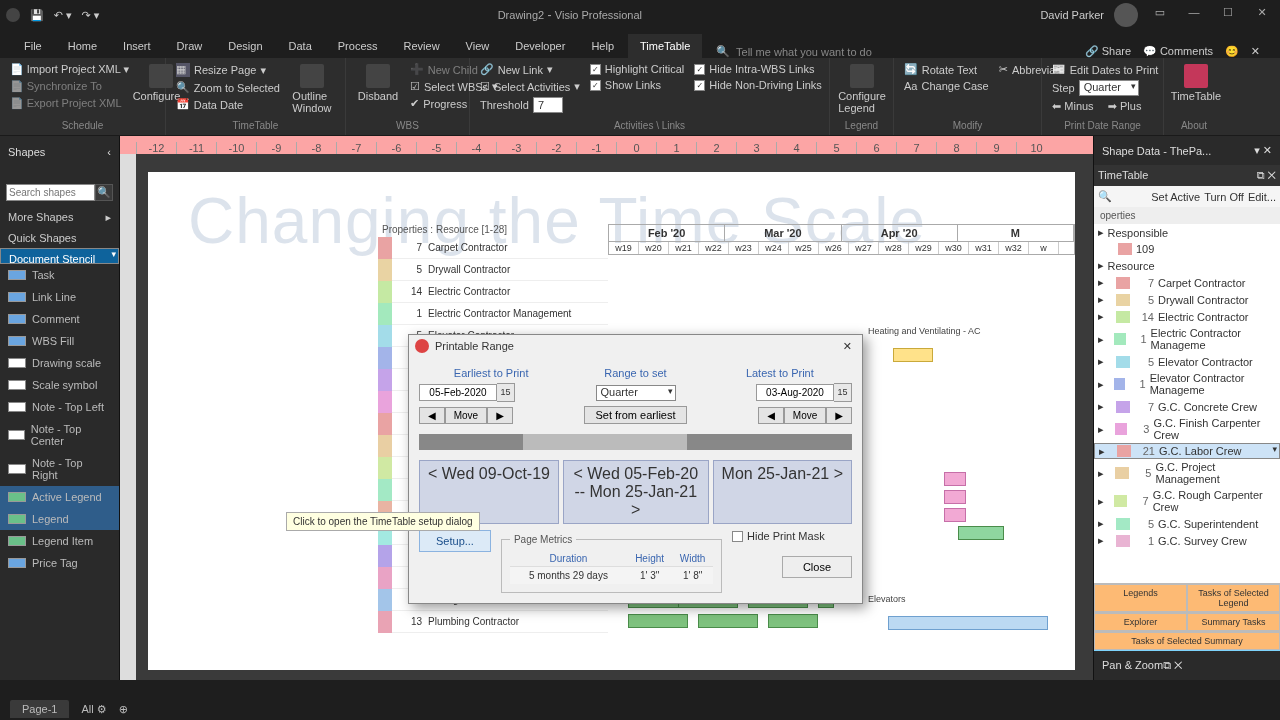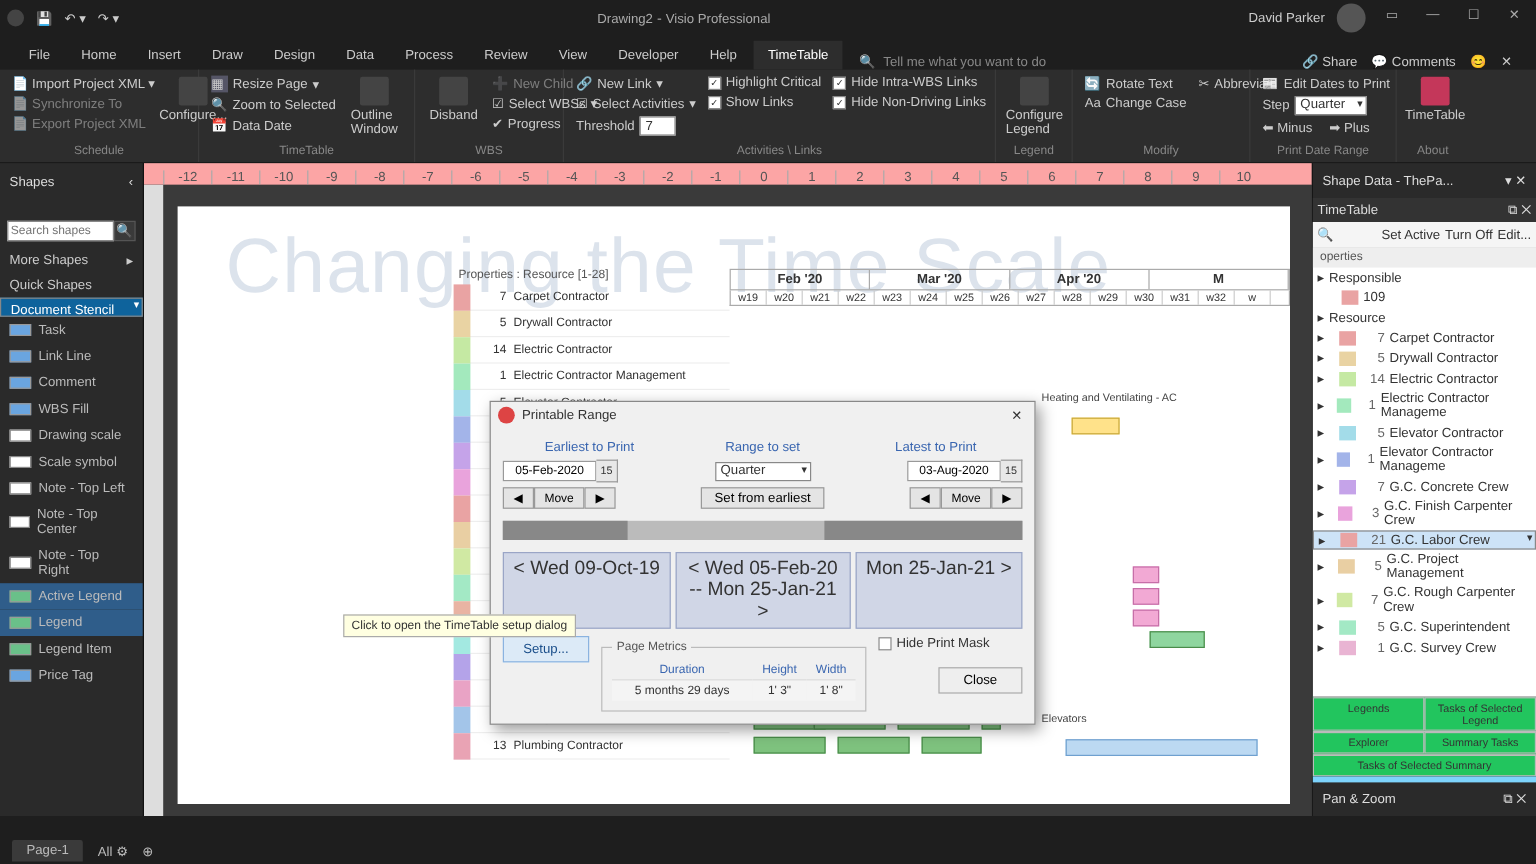--- a/index.html
+++ b/index.html
@@ -105,23 +105,23 @@
 .rpane-hdr{padding:8px;font-size:15px;color:#ddd;display:flex;justify-content:space-between;align-items:center}
 .rtabs{background:#333;padding:4px;font-size:14px;color:#ddd;display:flex;justify-content:space-between}
 .tt-toolbar{display:flex;gap:4px;padding:4px;background:#f5f5f5;color:#333;font-size:10px;align-items:center}
 .tt-toolbar span{cursor:pointer}
 .tt-list{flex:1;background:#fff;color:#333;overflow:hidden}
 .tt-cat{padding:3px 6px;font-size:10px;color:#555;background:#eee}
 .tt-item{display:flex;align-items:center;padding:2px 4px;gap:4px;font-size:10px}
 .tt-item.sel{background:#cde3f7}
 .tt-sw{width:14px;height:12px}
 .tt-ct{width:20px;text-align:right;color:#666}
-.tt-bottabs{display:flex;background:#22c55e;color:#333;border-top:1px solid #bbb}
+.tt-bottabs{display:flex;background:#fdba74;color:#333;border-top:1px solid #bbb}
 .tt-bottab{flex:1;text-align:center;font-size:9px;padding:3px;border:1px solid #bbb;cursor:pointer}
-.panzoom{padding:8px;font-size:15px;color:#ddd;background:#2a2a2a;border-top:5px solid #7dd3fc;display:flex;justify-content:space-between}
+.panzoom{padding:8px;font-size:15px;color:#ddd;background:#2a2a2a;border-top:1px solid #7dd3fc;display:flex;justify-content:flex-start}
 
 .status{position:absolute;left:0;right:0;bottom:0;height:22px;background:#1e1e1e;display:flex;align-items:center;padding:0 10px;gap:12px;color:#bbb;font-size:10px}
 .pagetab{background:#3a3a3a;padding:3px 12px;border-radius:2px 2px 0 0}
 </style>
 </head>
 <body>
 
 <div class="titlebar">
   <div class="tb-left">
     <span class="tb-ico" style="background:#444;border-radius:7px"></span>

